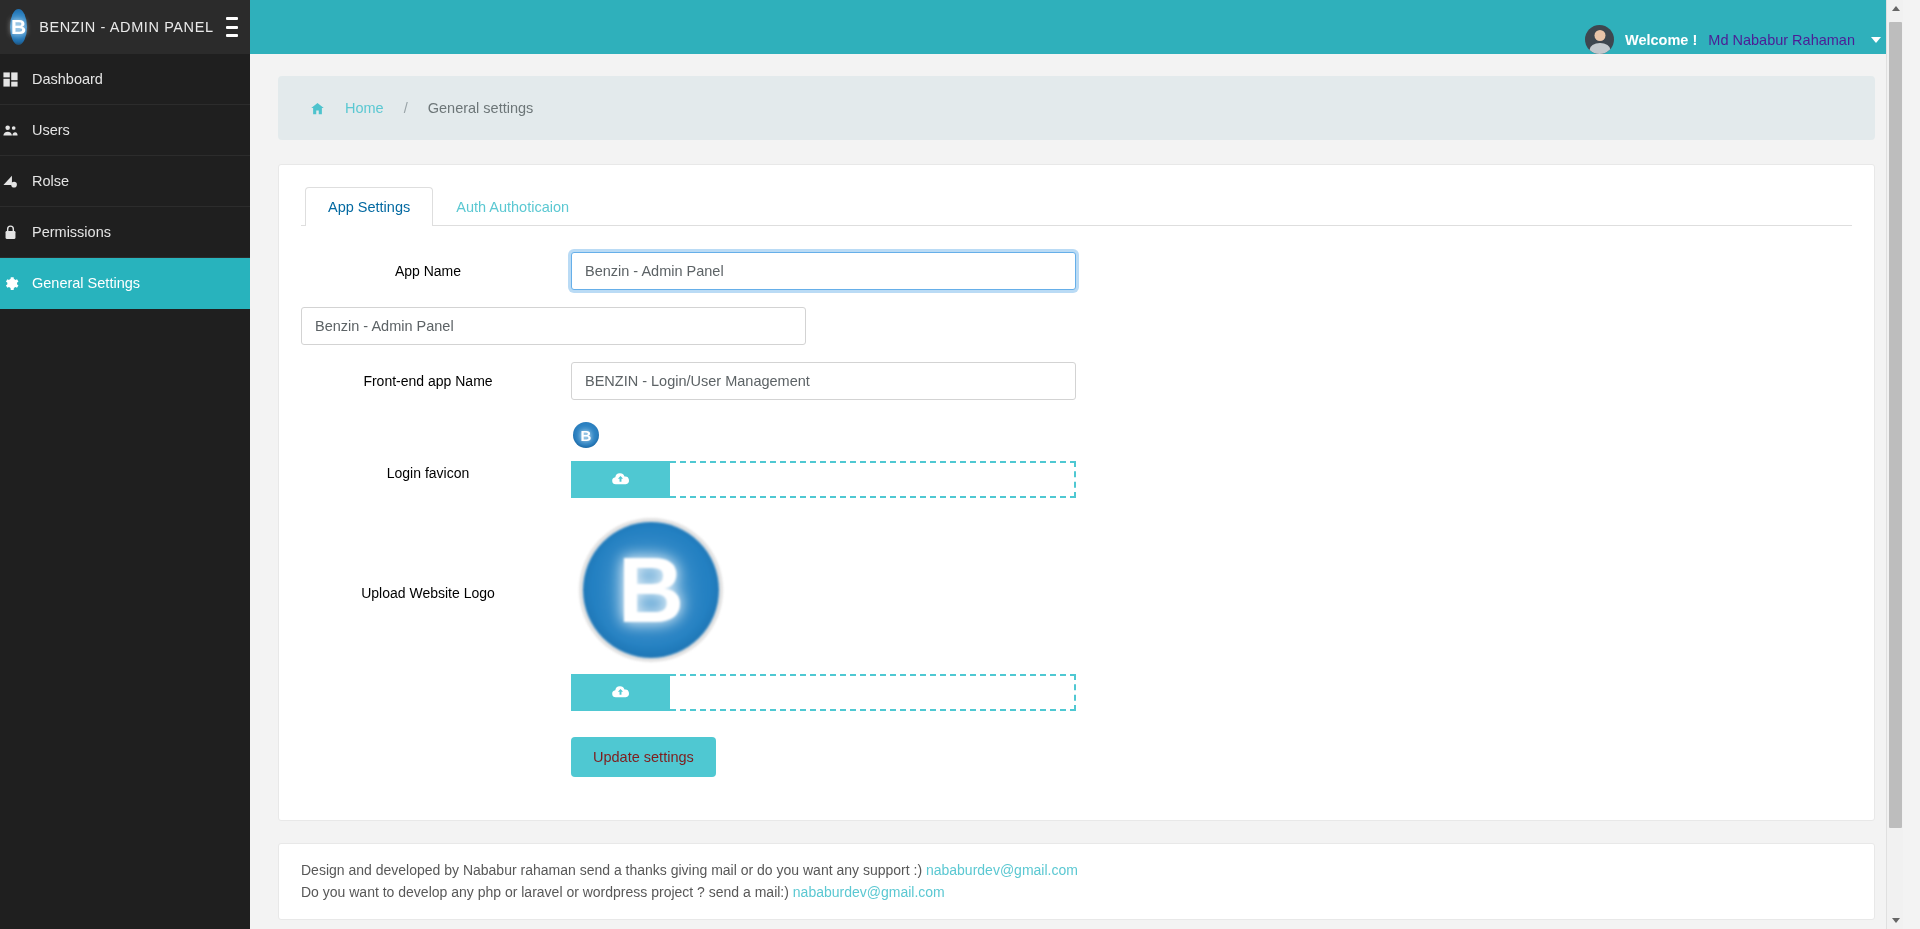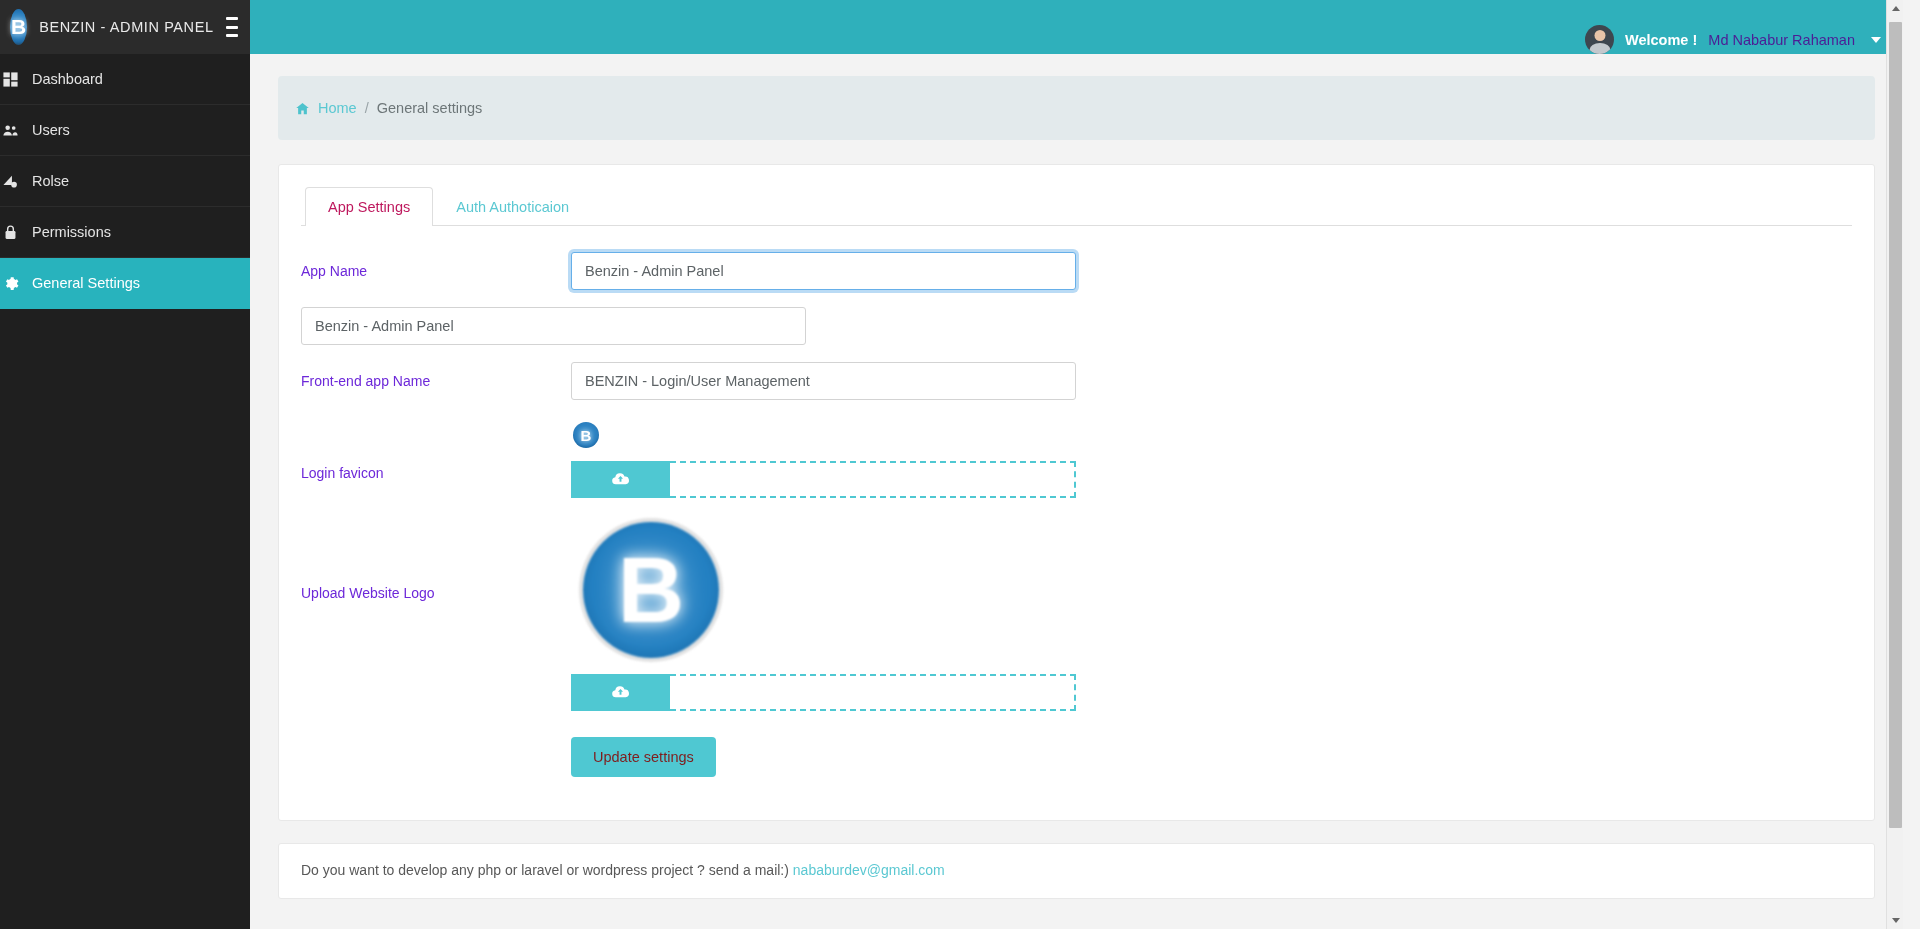--- a/index.html
+++ b/index.html
@@ -68,48 +68,48 @@
   .welcome-name { color: #4c1d95; font-size: 14.5px; }
   .caret-down {
     width: 0; height: 0; border-left: 5px solid transparent; border-right: 5px solid transparent;
     border-top: 6px solid #ffffff; margin-left: 5px;
   }
 
   .content { flex: 1; overflow: hidden; padding: 0; }
 
   .breadcrumb-bar {
     margin: 22px 28px 0 28px; background: #e3eaec; border-radius: 4px;
-    height: 64px; display: flex; align-items: center; padding-left: 17px; gap: 8px;
+    height: 64px; display: flex; align-items: center; padding-left: 32px; gap: 20px;
   }
   .home-icon { width: 15px; height: 15px; fill: #4ec3cd; }
   .crumb-link { color: #5bc8d2; font-size: 14.5px; cursor: pointer; }
   .crumb-sep { color: #9aa4a8; font-size: 14.5px; }
   .crumb-current { color: #6d7678; font-size: 14.5px; }
 
   .card {
     margin: 24px 28px 0 28px; background: #ffffff; border: 1px solid #e8e8e8;
     border-radius: 3px; padding: 22px 22px 26px 22px;
   }
 
   .tabs { display: flex; border-bottom: 1px solid #dedede; padding-left: 4px; }
   .tab {
     padding: 11px 22px; font-size: 14.5px; color: #5bc8d2; cursor: pointer;
     border: 1px solid transparent; border-bottom: none; margin-bottom: -1px;
     border-radius: 4px 4px 0 0;
   }
   .tab.active {
-    color: #be185d; background: #ffffff;
+    color: #0369a1; background: #ffffff;
     border-color: #dedede #dedede #ffffff; 
   }
 
   .form { padding-top: 26px; }
   .form-row { display: flex; align-items: flex-start; margin-bottom: 17px; }
   .form-label {
-    width: 270px; flex: 0 0 270px; text-align: left; padding-right: 16px;
-    font-size: 14px; color: #6d28d9; padding-top: 10px; line-height: 1.3;
+    width: 270px; flex: 0 0 270px; text-align: center; padding-right: 16px;
+    font-size: 14px; color: #000000; padding-top: 10px; line-height: 1.3;
   }
   .form-control {
     width: 505px; height: 38px; border: 1px solid #d3d3d3; border-radius: 3px;
     padding: 0 13px; font-size: 14.5px; color: #5d6366;
     font-family: "Liberation Sans", sans-serif; background: #fff; outline: none;
   }
   .form-control.focused {
     border-color: #66afe9;
     box-shadow: 0 0 0 3px rgba(102,175,233,0.45);
   }
@@ -318,20 +318,23 @@
 
           <div class="form-row" style="margin-top:26px;">
             <button class="btn-primary">Update settings</button>
           </div>
 
         </div>
       </section>
 
       <footer class="footer">
         <div class="footer-line">
+          <span>Design and developed by Nababur rahaman send a thanks giving mail or do you want any support :) </span><a class="footer-link">nababurdev@gmail.com</a>
+        </div>
+        <div class="footer-line">
           <span>Do you want to develop any php or laravel or wordpress project ? send a mail:) </span><a class="footer-link">nababurdev@gmail.com</a>
         </div>
       </footer>
 
     </div>
   </div>
 
   <div class="scrollbar">
     <div class="sb-arrow sb-up">
         <i></i>

